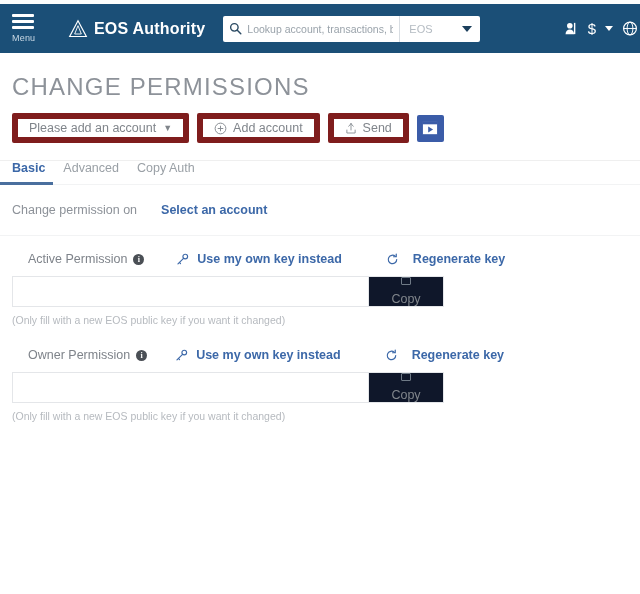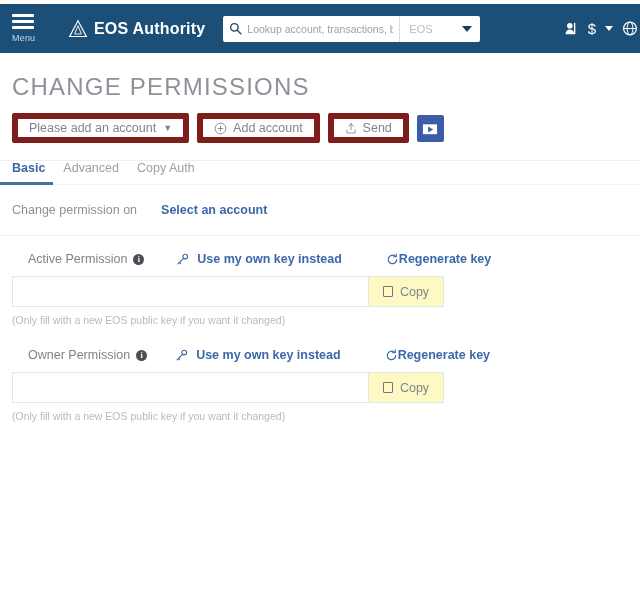--- a/index.html
+++ b/index.html
@@ -139,34 +139,34 @@
     width: 11px; height: 11px; border-radius: 50%; background: #4a4f55;
     color: #fff; font-size: 8px; font-weight: bold;
     display: inline-flex; align-items: center; justify-content: center;
     margin-left: 6px; font-family: "Liberation Serif", serif; cursor: pointer;
   }
   .own-key {
     display: flex; align-items: center; gap: 8px; margin-left: 32px;
     color: #3c68a8; font-weight: bold; cursor: pointer;
   }
   .regen {
-    display: flex; align-items: center; gap: 0; margin-left: 44px;
+    display: flex; align-items: center; gap: 14px; margin-left: 44px;
     color: #3c68a8; font-weight: bold; cursor: pointer;
   }
 
   .key-row { display: flex; margin-top: 10px; width: 432px; }
   .key-input {
     flex: 1; height: 31px; border: 1px solid #e4e6e9; border-right: 0;
     outline: 0; padding: 0 8px; font-size: 12px;
     font-family: "Liberation Sans", sans-serif; color: #333; background: #fff;
   }
   .copy-btn {
-    width: 76px; height: 31px; border: 1px solid #e4e6e9; background: #fef9c3;
+    width: 76px; height: 31px; border: 1px solid #e4e6e9; background: #0f172a;
     display: flex; align-items: center; justify-content: center; gap: 7px;
-    font-size: 12.5px; color: #81868c; cursor: pointer;
+    font-size: 12.5px; color: #81868c; cursor: pointer; flex-direction: column;
   }
   .copy-sq {
     width: 10px; height: 11px; border: 1.6px solid #6f7a86; border-radius: 1px;
   }
   .hint { font-size: 10.5px; color: #b6babf; margin-top: 7px; }
 
   
   .actions { display: flex; gap: 10px; padding: 34px 0 0 12px; }
 </style>
 </head>

